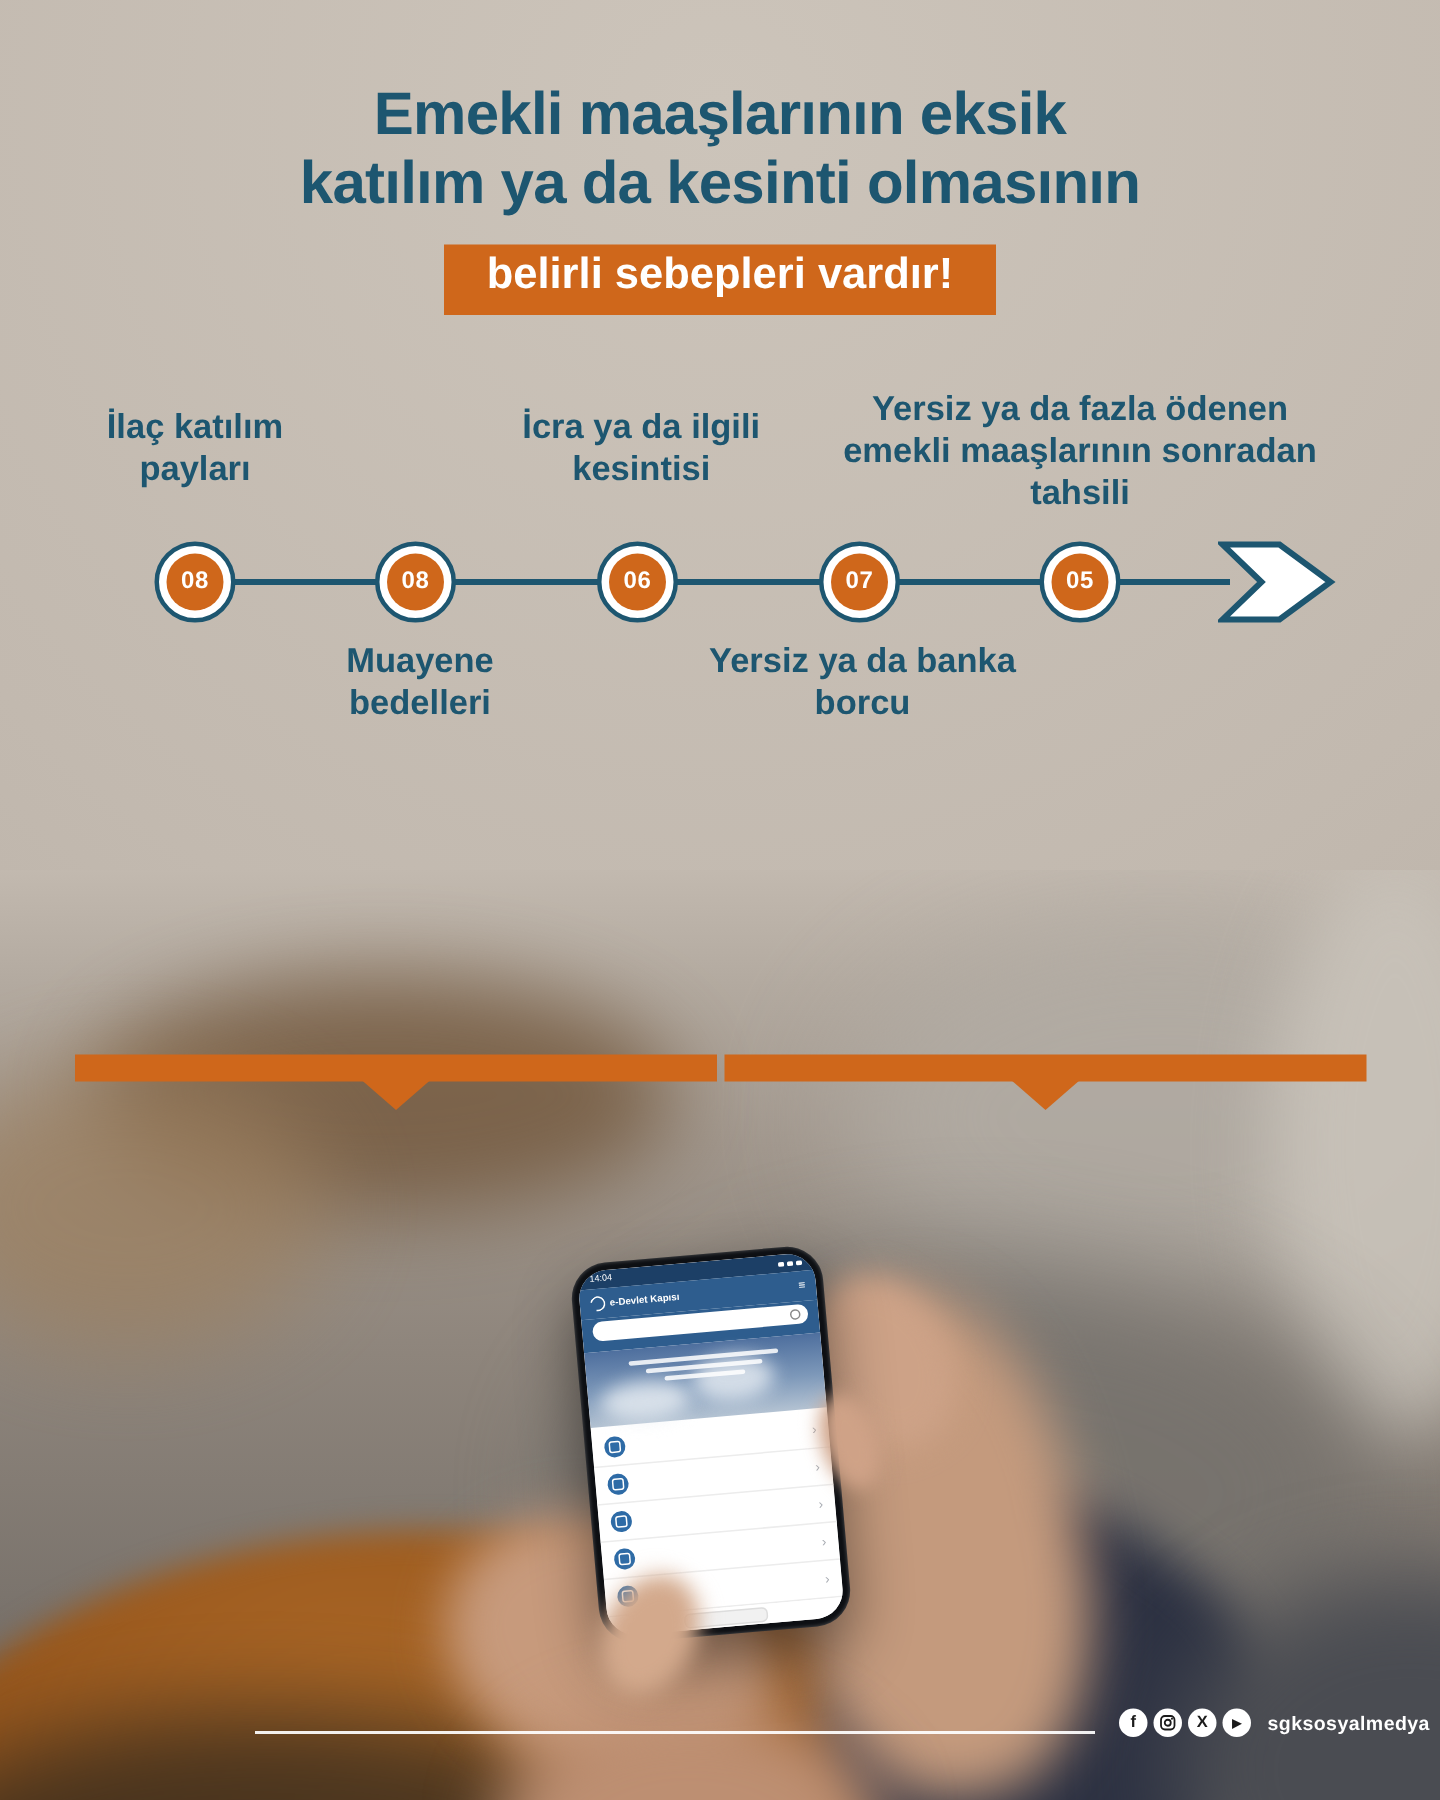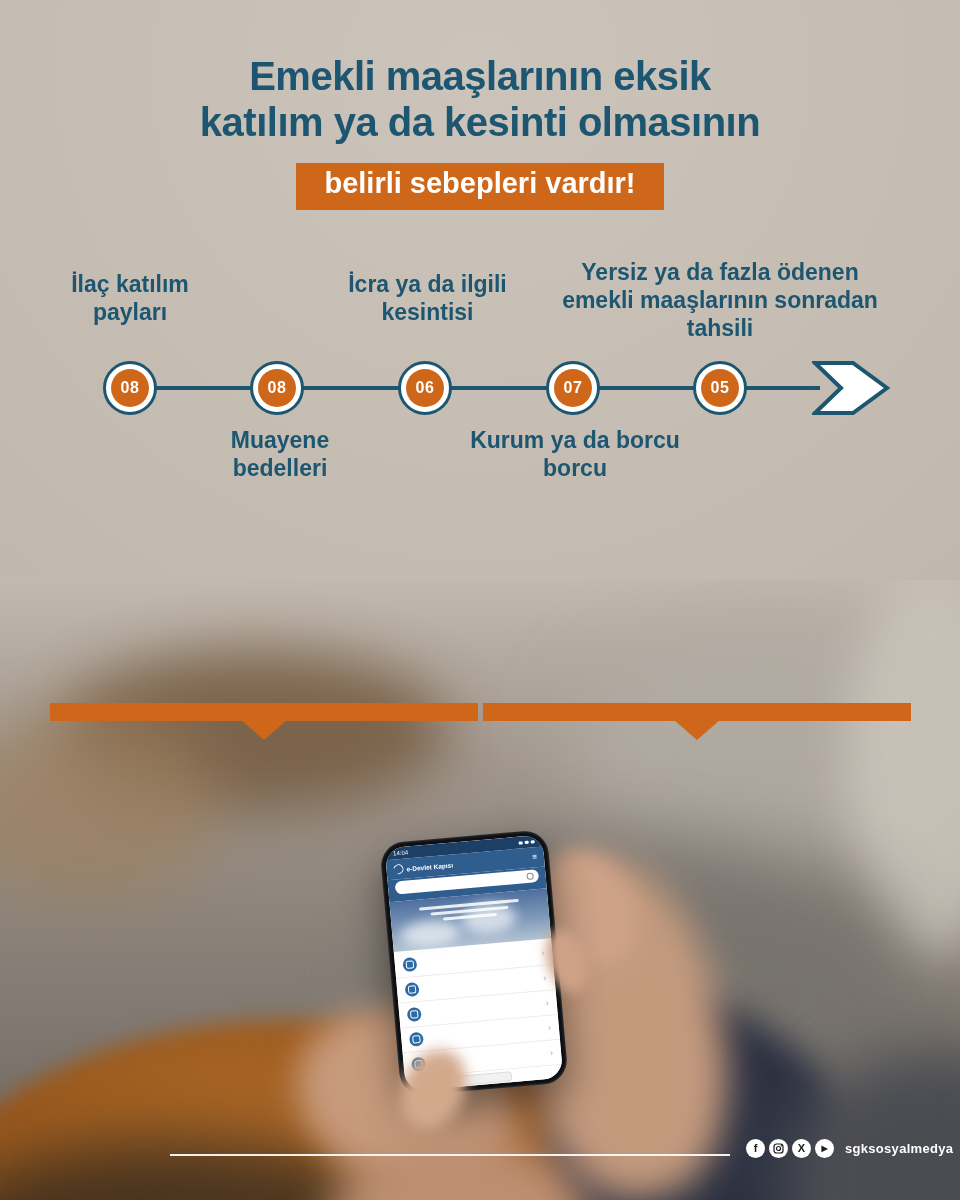--- a/index.html
+++ b/index.html
@@ -170,21 +170,21 @@
     <div>katılım ya da kesinti olmasının</div>
   </div>
   <div class="banner-wrap">
     <span class="banner">belirli sebepleri vardır!</span>
   </div>
 
   <div class="tl-label" style="left:40px;top:270px;width:180px;">İlaç katılım payları</div>
   <div class="tl-label" style="left:325px;top:270px;width:205px;">İcra ya da ilgili kesintisi</div>
   <div class="tl-label" style="left:558px;top:258px;width:324px;">Yersiz ya da fazla ödenen emekli maaşlarının sonradan tahsili</div>
   <div class="tl-label" style="left:190px;top:426px;width:180px;">Muayene bedelleri</div>
-  <div class="tl-label" style="left:465px;top:426px;width:220px;">Kurum ya da borcu borcu</div>
+  <div class="tl-label" style="left:465px;top:426px;width:220px;">Yersiz ya da banka borcu</div>
 
   <div class="tl-line"></div>
 
   <div class="step-circle" style="left:103px;">
     <span class="disc">08</span>
   </div>
   <div class="step-circle" style="left:250px;">
     <span class="disc">08</span>
   </div>
   <div class="step-circle" style="left:398px;">

